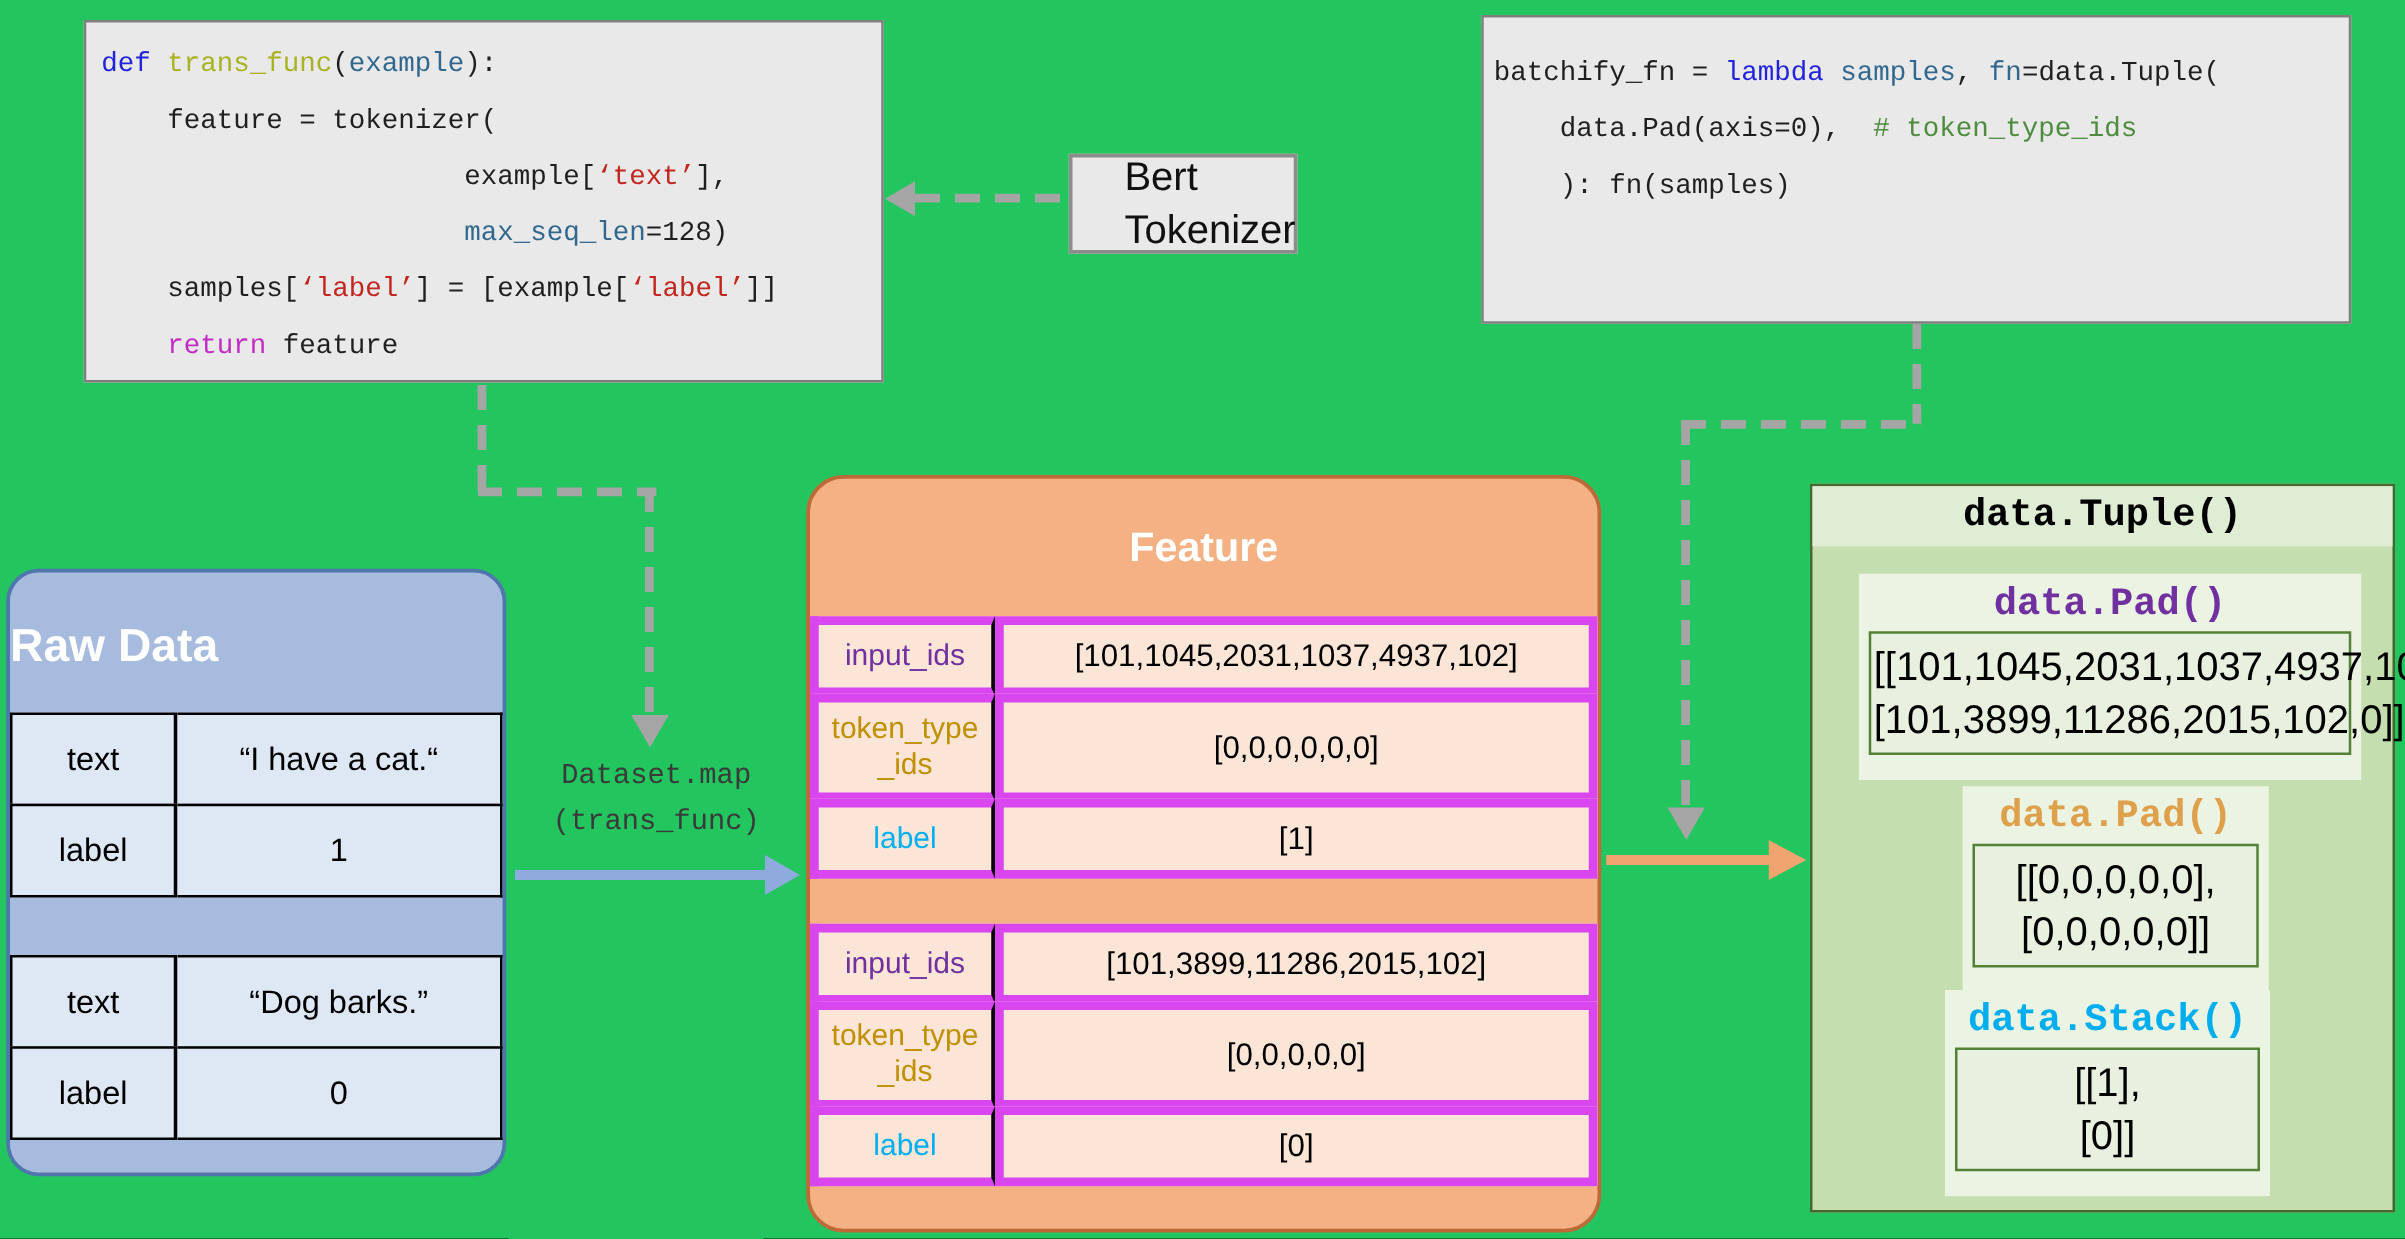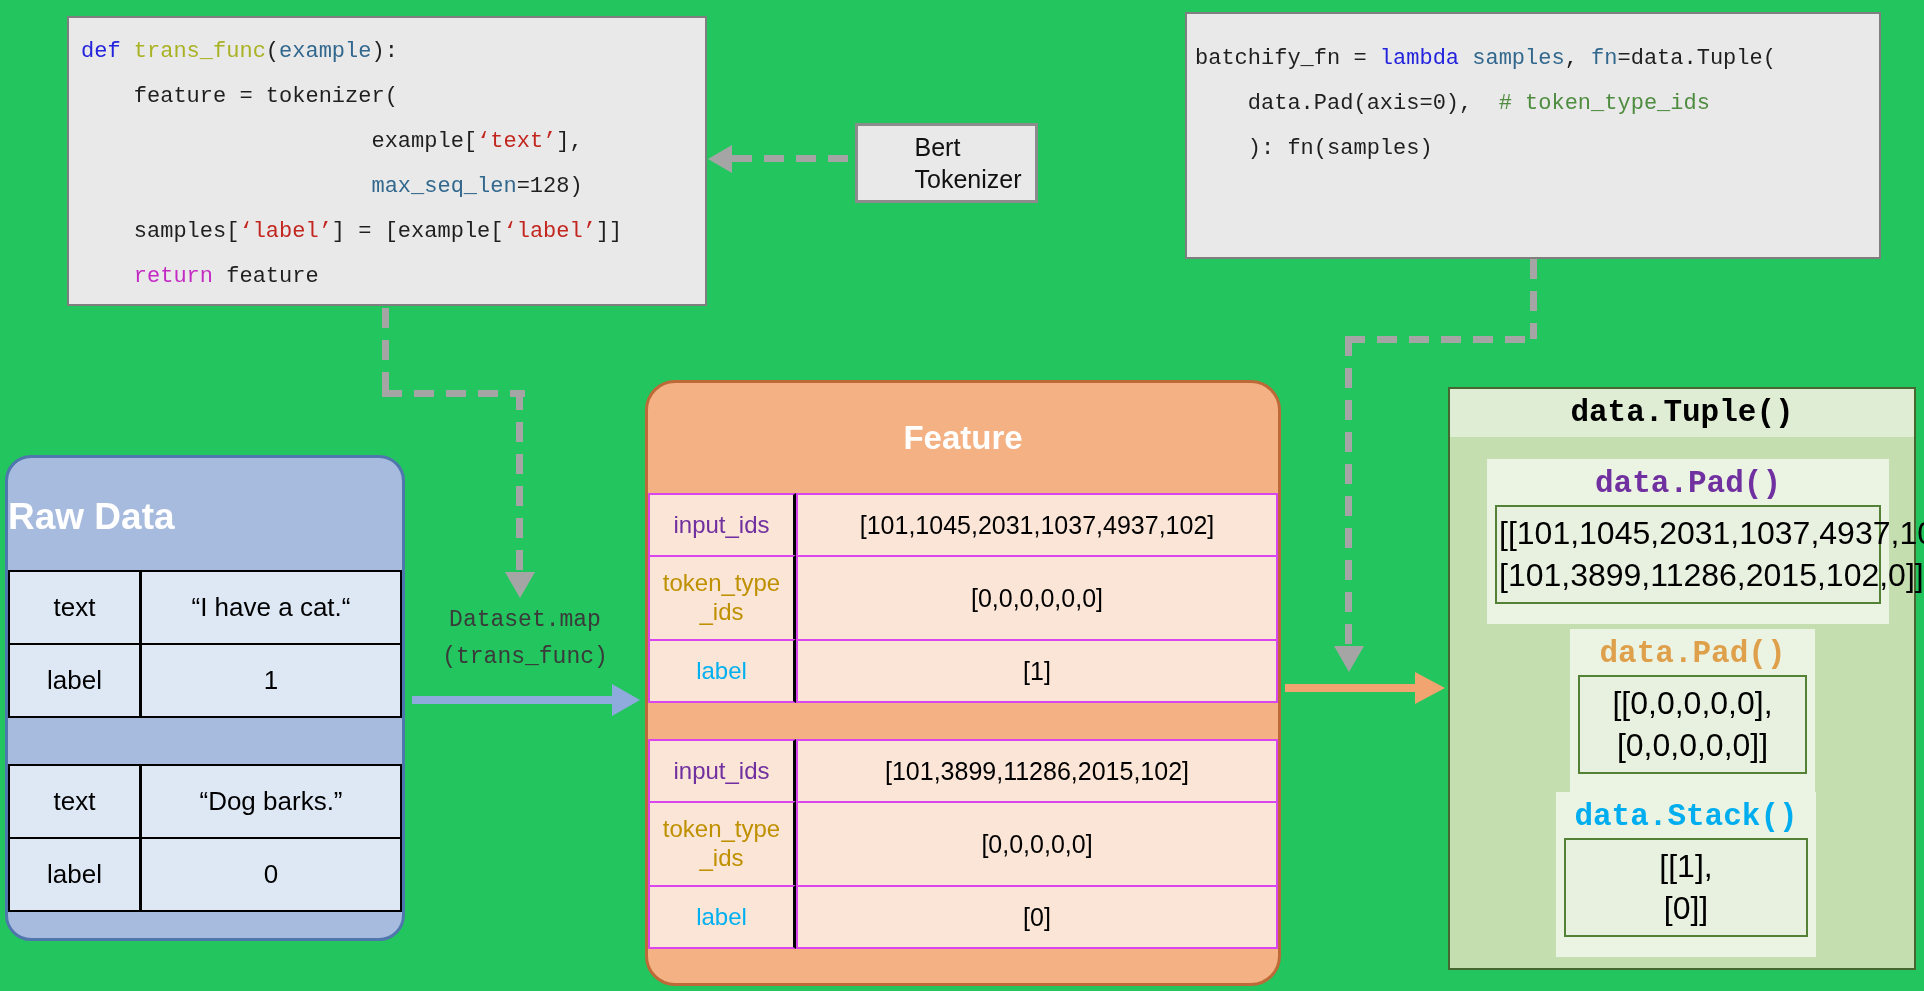--- a/index.html
+++ b/index.html
@@ -15,21 +15,21 @@
   .tok-kw{color:#2323dd;}
   .tok-fn{color:#a9b223;}
   .tok-var{color:#33688e;}
   .tok-str{color:#c2261f;}
   .tok-ret{color:#c42bc4;}
   .tok-com{color:#4e8c3f;}
   .tok-pl{color:#1f1f1f;}
 
   
   .bert{background:#e9e9e9;border:3px solid #8c8c8c;display:flex;flex-direction:column;
-        align-items:center;justify-content:center;font-size:25px;color:#111;line-height:1.3;
+        align-items:center;justify-content:center;font-size:32px;color:#111;line-height:1.3;
         box-sizing:border-box;padding-left:43px;}
 
   
   .dash-h{height:7px;background:repeating-linear-gradient(90deg,#a5a5a5 0 20px,transparent 20px 32px);}
   .dash-v{width:7px;background:repeating-linear-gradient(180deg,#a5a5a5 0 20px,transparent 20px 32px);}
   .head-left{width:0;height:0;border-top:14px solid transparent;border-bottom:14px solid transparent;
              border-right:24px solid #a5a5a5;}
   .head-down{width:0;height:0;border-left:15px solid transparent;border-right:15px solid transparent;
              border-top:26px solid #a5a5a5;}
   .solid-line{height:8px;}
@@ -44,21 +44,21 @@
   .raw-title{color:#fff;font-weight:bold;font-size:37px;text-align:left;}
   .tbl-row{display:flex;box-sizing:border-box;}
   .raw-cell{background:#dee8f5;border:2px solid #000;box-sizing:border-box;display:flex;
             align-items:center;justify-content:center;font-size:26px;color:#000;}
   .raw-key{width:134px;border-right:3px solid #000;}
   .raw-val{flex:1;border-left:none;}
 
   
   .feat-panel{background:#f4b183;border:3px solid #be6a38;border-radius:30px;box-sizing:border-box;}
   .feat-title{color:#fff;font-weight:bold;font-size:33px;text-align:center;}
-  .feat-cell{background:#fbe5d6;border:2px solid #d946ef;box-sizing:border-box;display:flex;
+  .feat-cell{background:#fbe5d6;border:7px solid #d946ef;box-sizing:border-box;display:flex;
              align-items:center;justify-content:center;font-size:24px;color:#000;text-align:center;}
   .feat-key{width:148px;border-right:3px solid #000;line-height:1.2;}
   .feat-val{flex:1;font-size:25px;}
   .lbl-purple{color:#7030a0;}
   .lbl-gold{color:#bf9000;}
   .lbl-cyan{color:#00b0f0;}
 
   
   .tuple-panel{background:#c5deb0;border:2px solid #46672f;box-sizing:border-box;}
   .tuple-head{background:#e0edd5;text-align:center;

